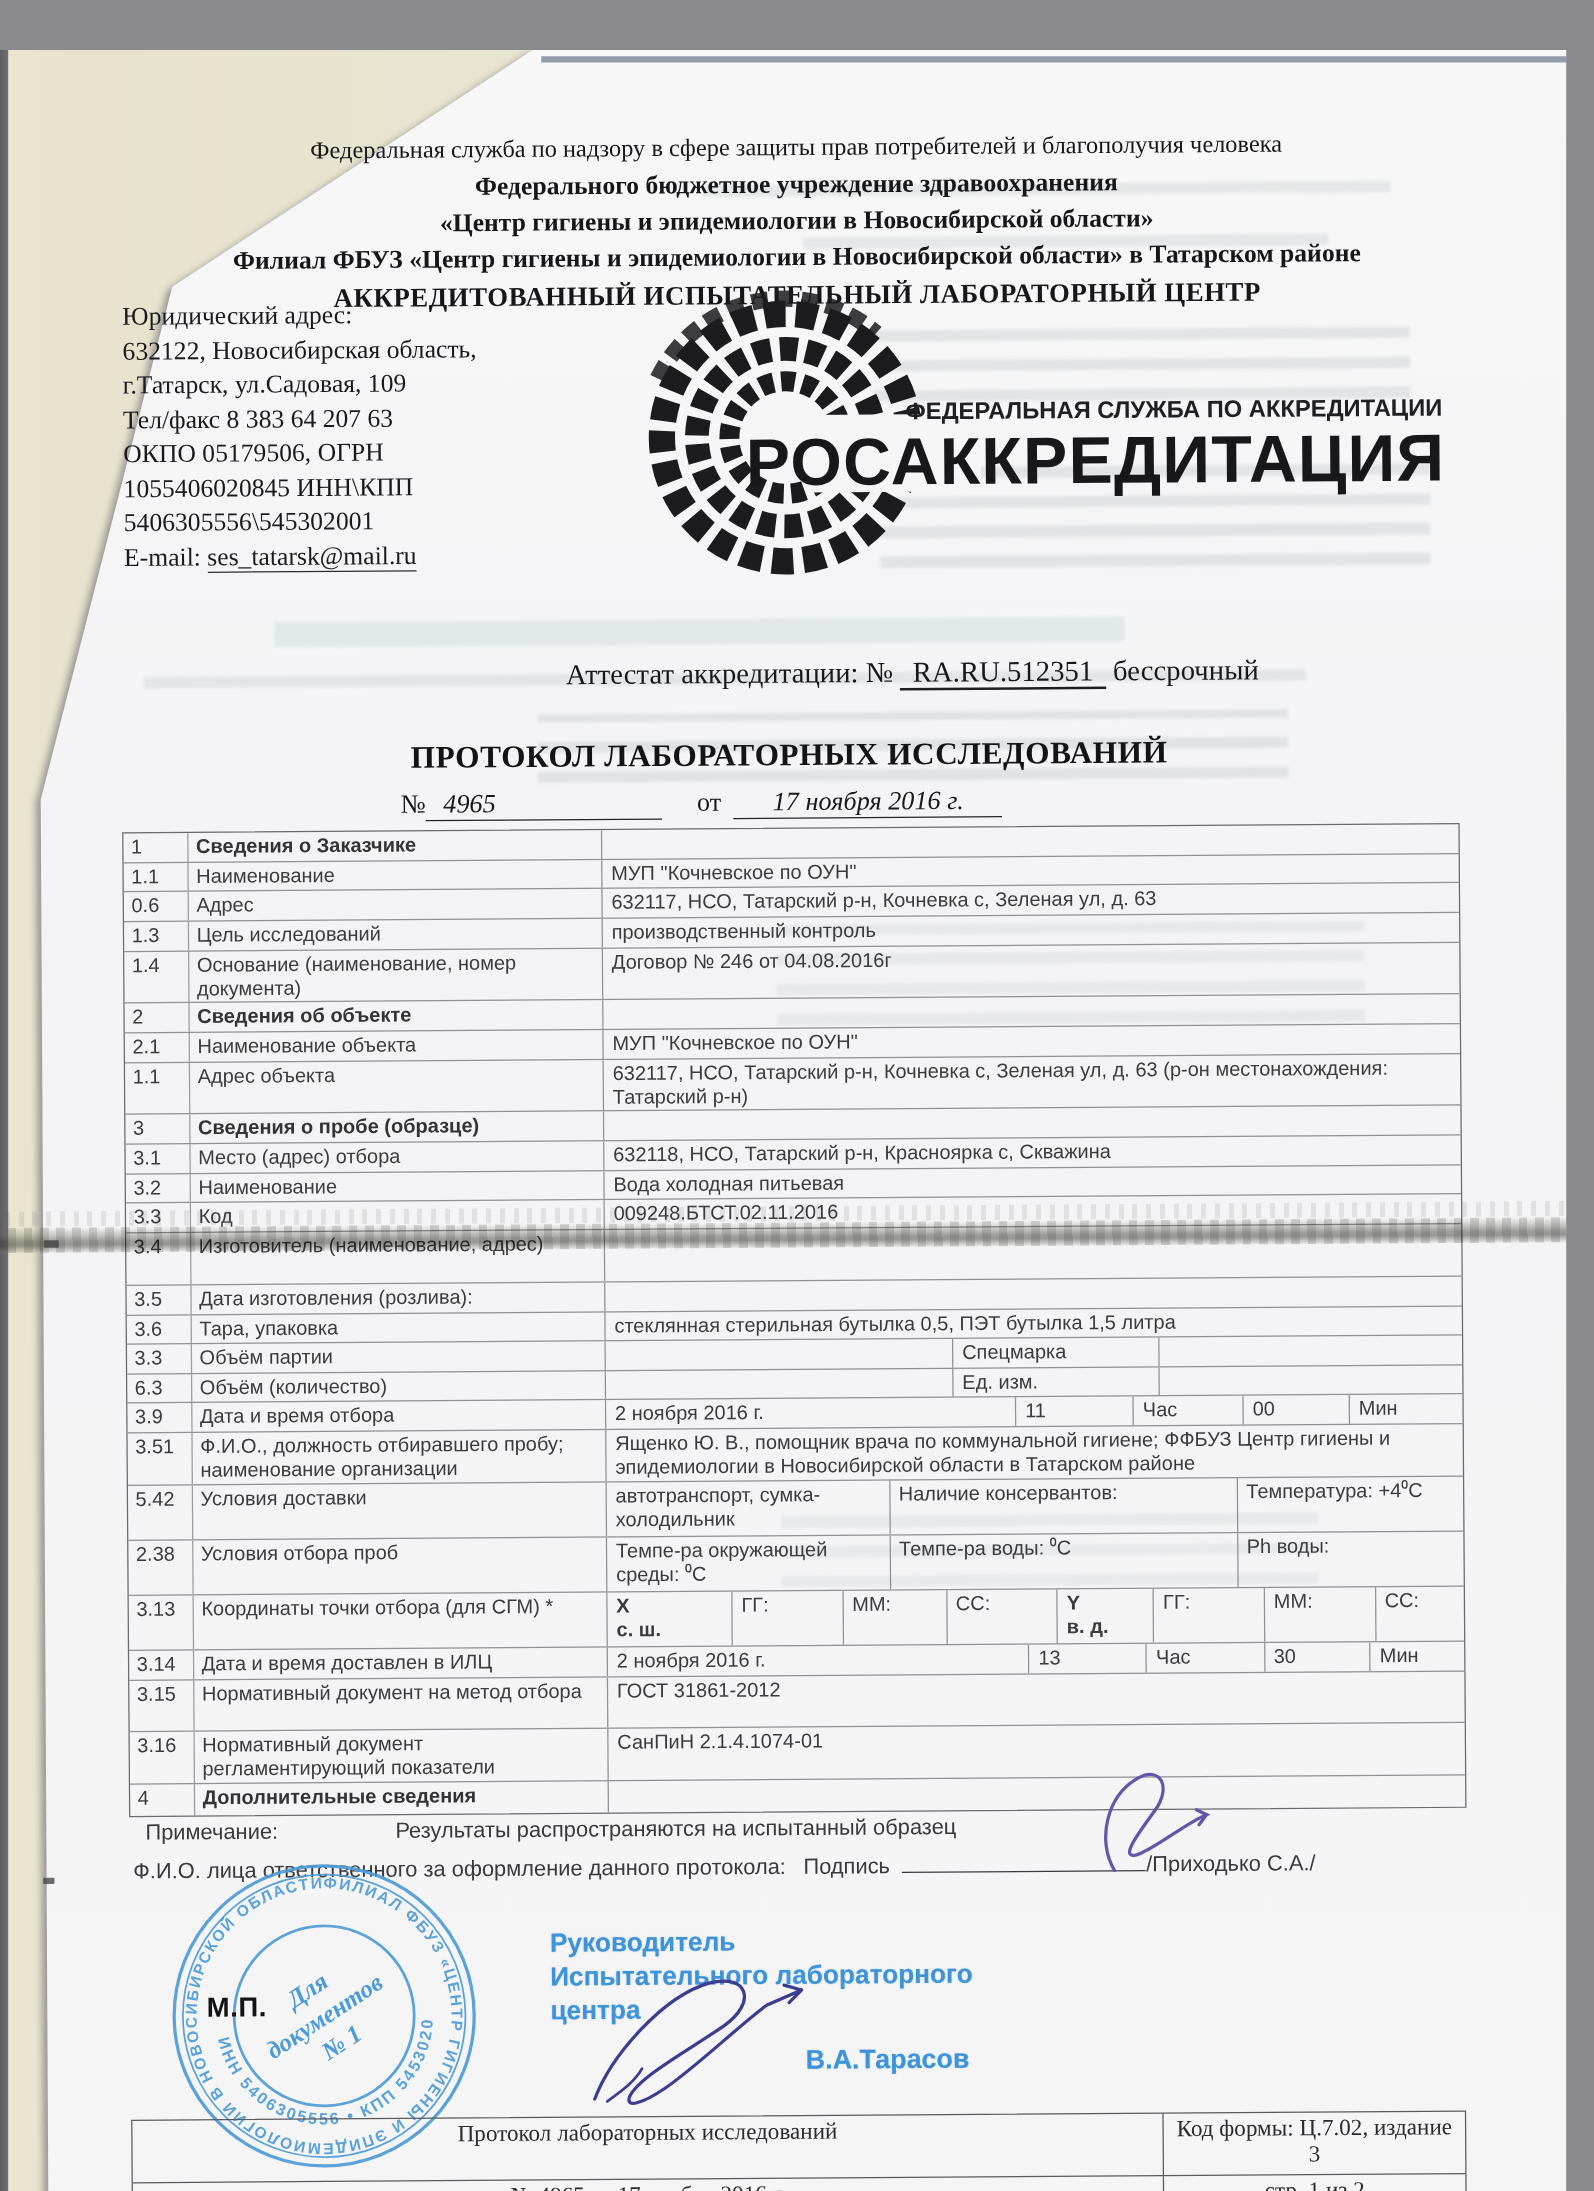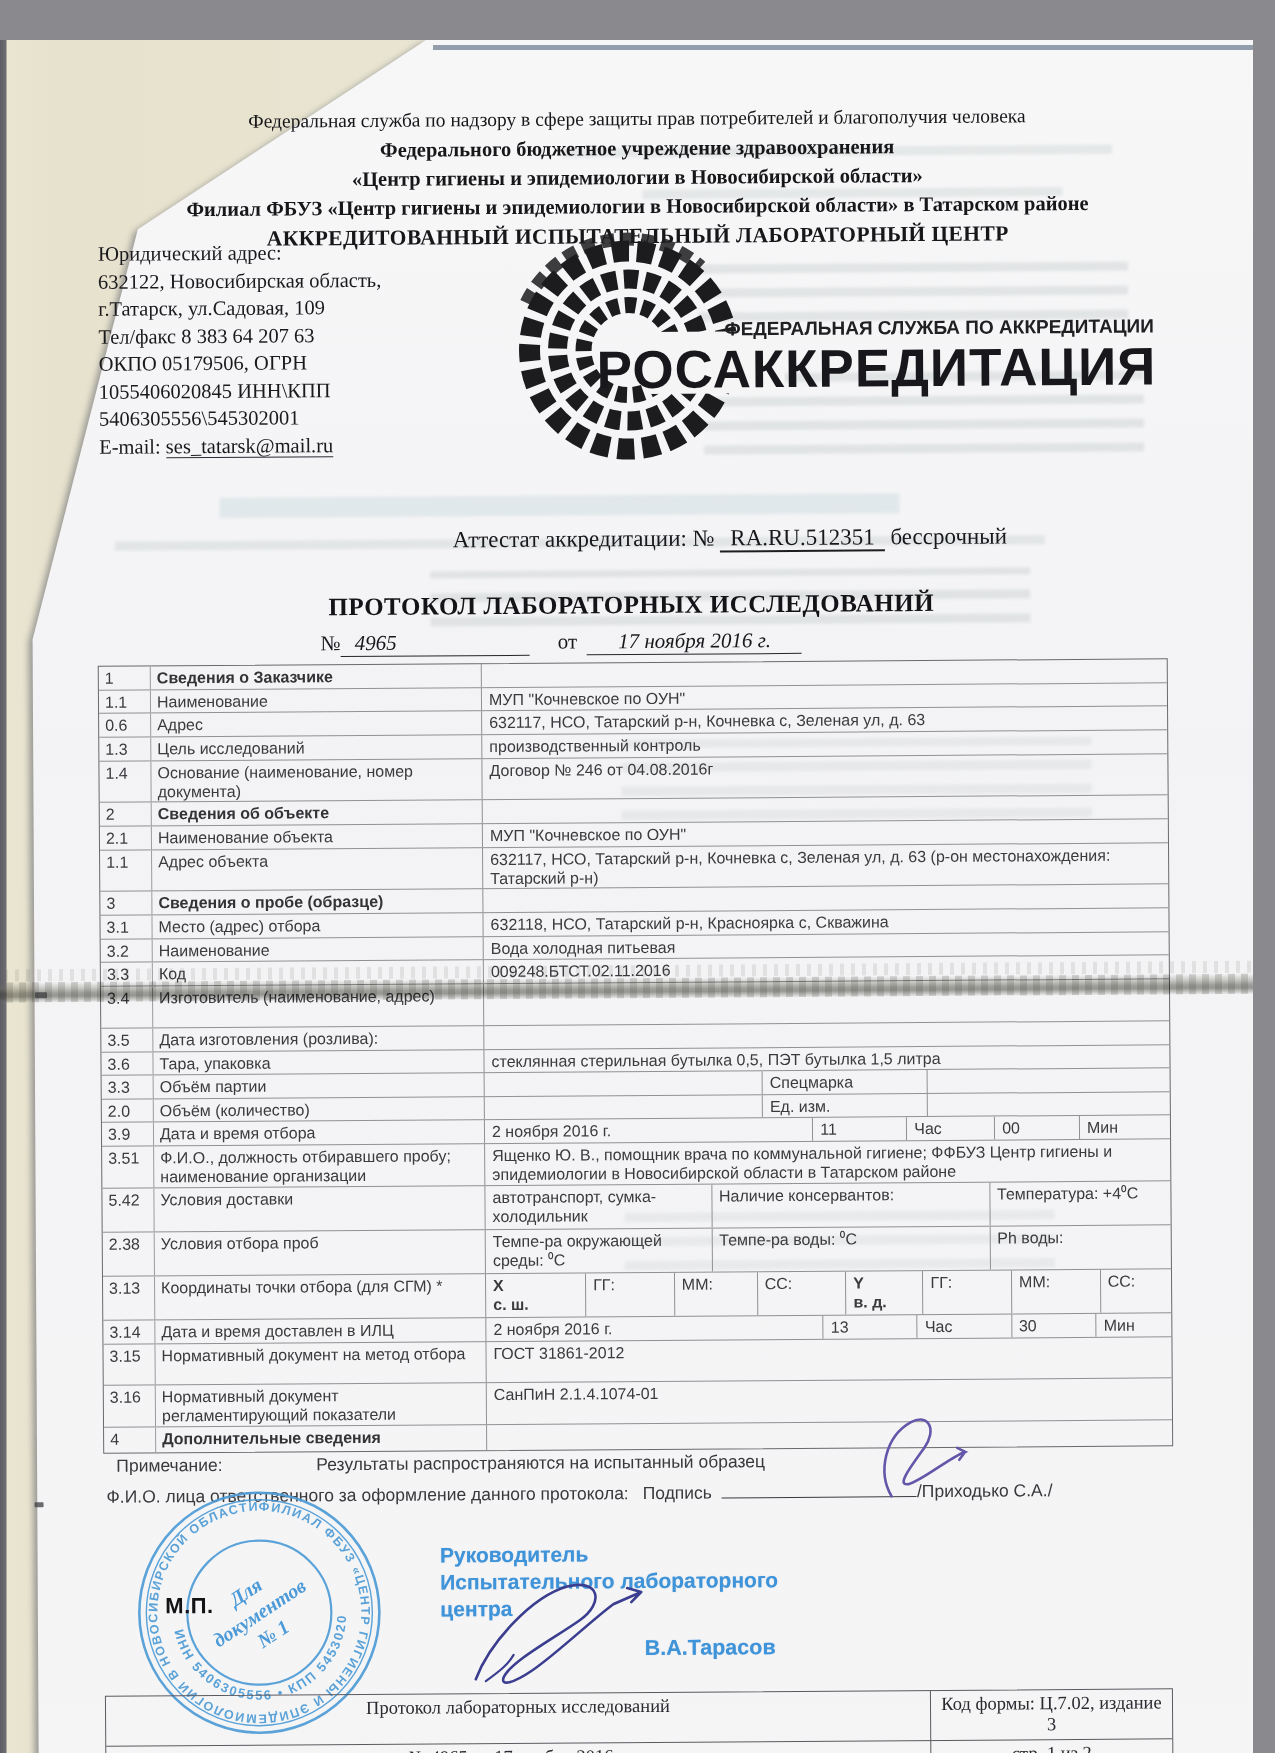--- a/index.html
+++ b/index.html
@@ -273,21 +273,21 @@
         <div class="trow" style="flex: 1 1 0px;">
           <div class="c-num">3.3</div>
           <div class="c-lab">Объём партии</div>
           <div class="valwrap">
             <div class="c-val" style="width: 41%;"></div>
             <div class="c-val bl" style="width: 23.5%;">Спецмарка</div>
             <div class="c-val bl" style="width: 35.5%;"></div>
           </div>
         </div>
         <div class="trow" style="flex: 1 1 0px;">
-          <div class="c-num">2.0</div>
+          <div class="c-num">6.3</div>
           <div class="c-lab">Объём (количество)</div>
           <div class="valwrap">
             <div class="c-val" style="width: 41%;"></div>
             <div class="c-val bl" style="width: 23.5%;">Ед. изм.</div>
             <div class="c-val bl" style="width: 35.5%;"></div>
           </div>
         </div>
         <div class="trow" style="flex: 1 1 0px;">
           <div class="c-num">3.9</div>
           <div class="c-lab">Дата и время отбора</div>

